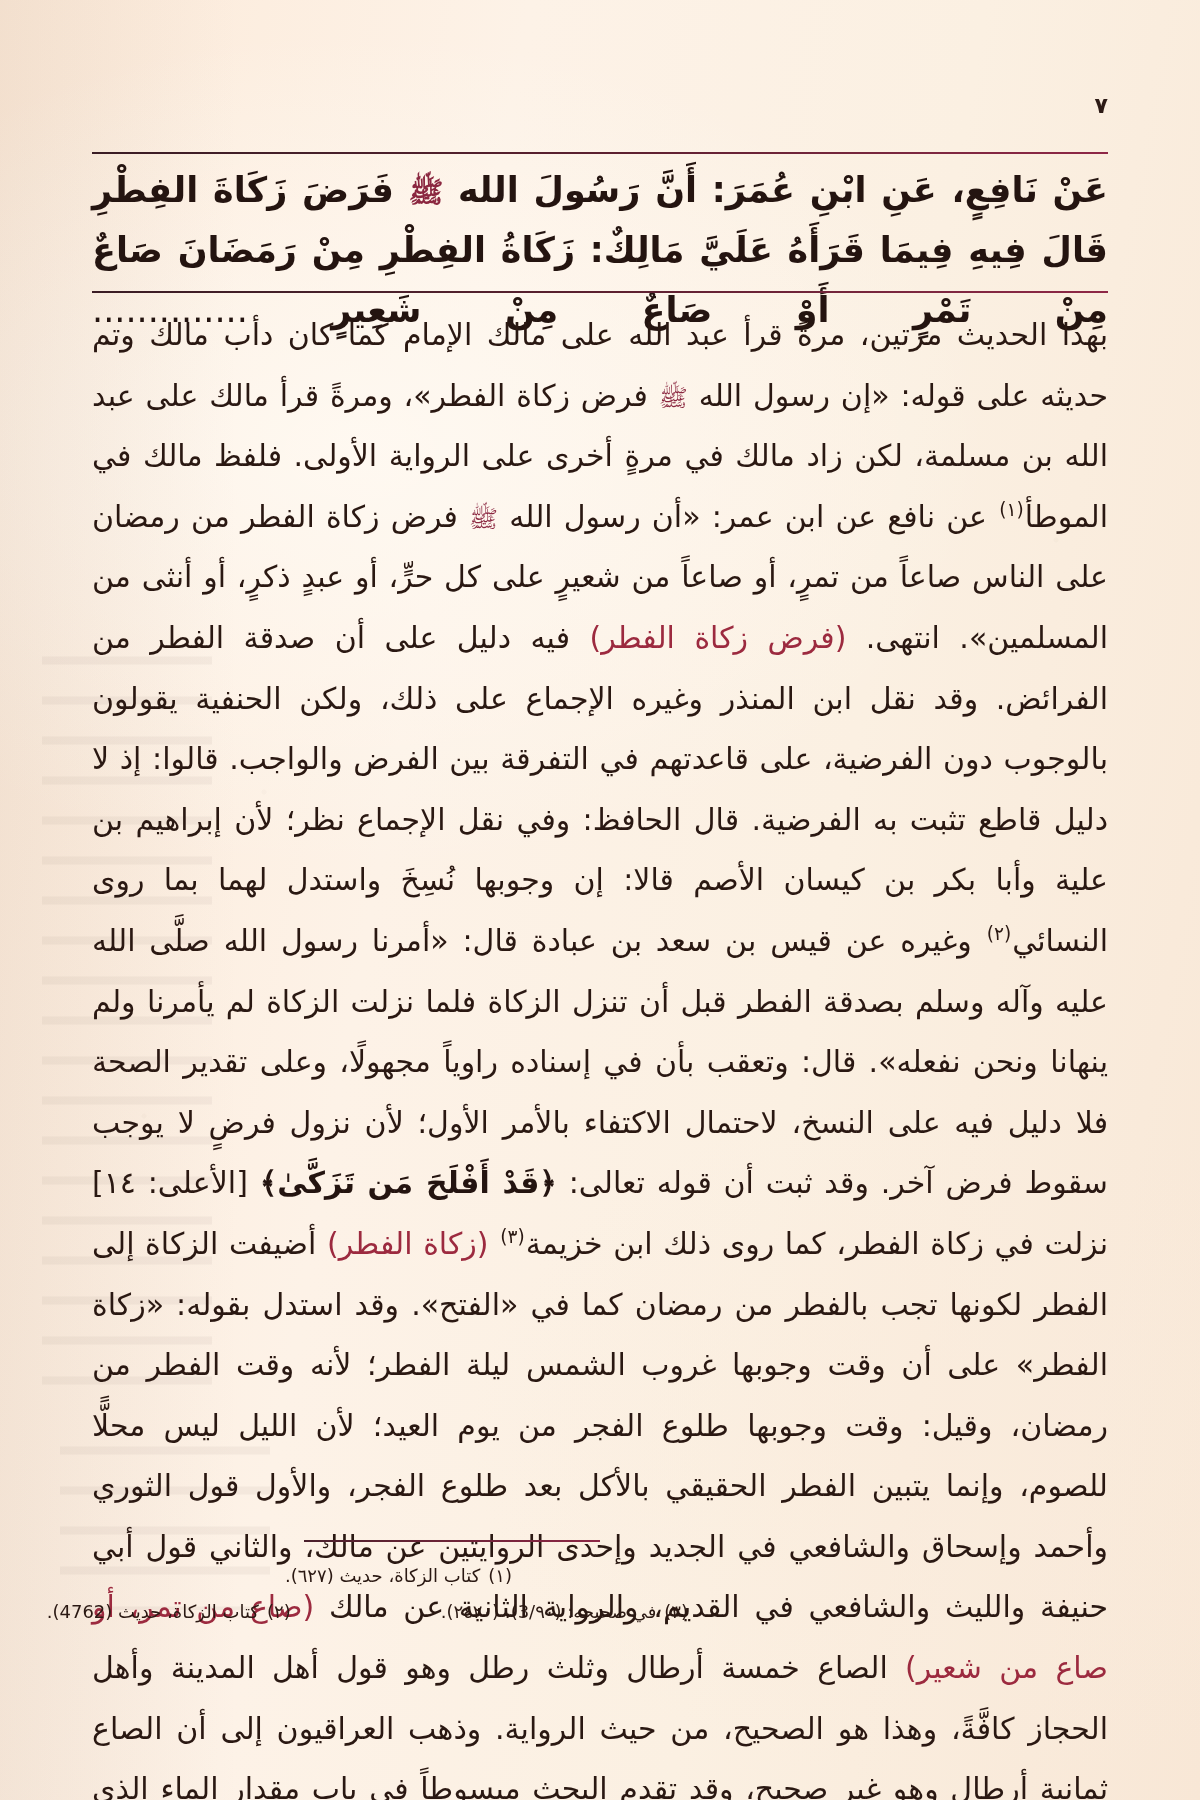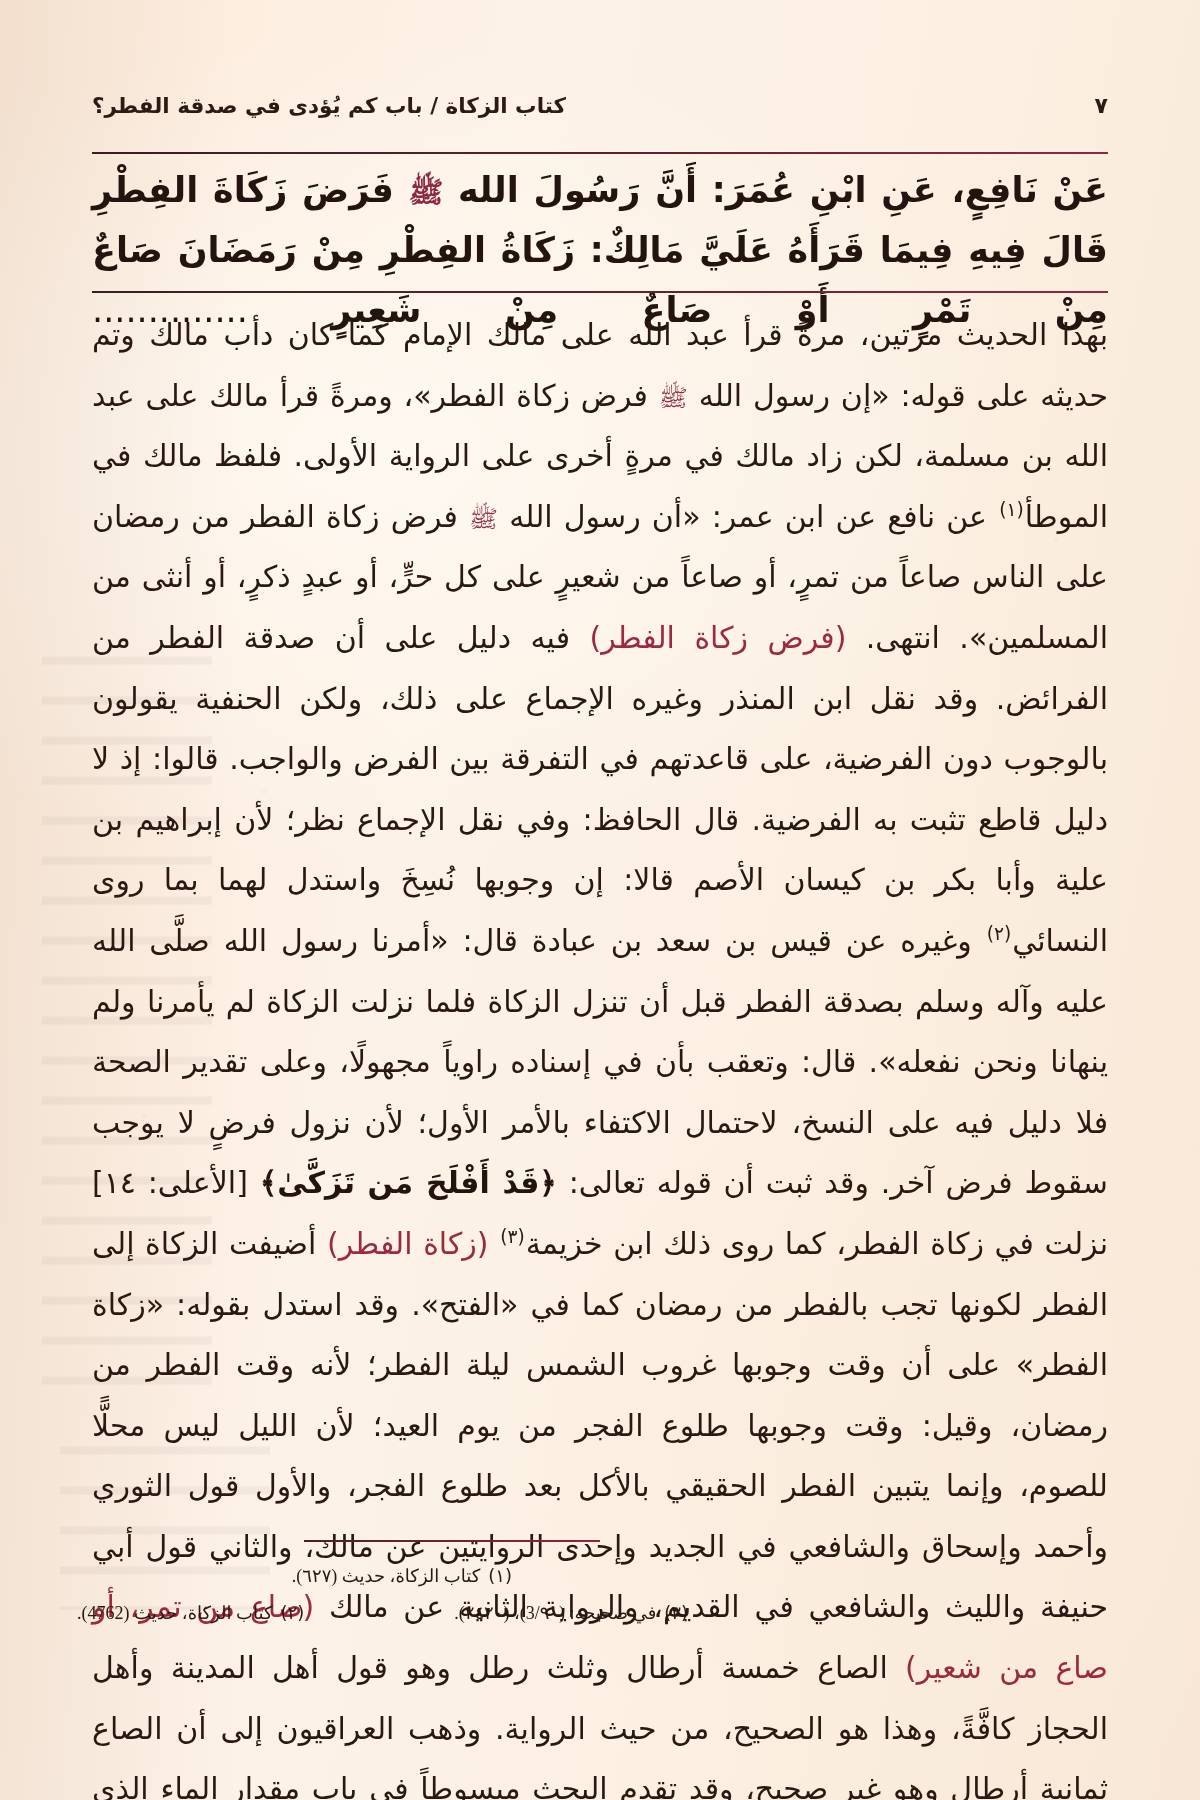--- a/index.html
+++ b/index.html
@@ -211,38 +211,37 @@
 
   .fn-item {
     display: inline-flex;
     flex-direction: row;
     align-items: baseline;
     gap: 8px;
     direction: rtl;
   }
 
   .fn-item .fn-num { color: #2a1812; }
-  .fn-item .fn-txt { color: #2a1812; font-family: Liberation Serif, serif; }
+  .fn-item .fn-txt { color: #2a1812; }
 
   .fn-row.r1 { padding-right: 596px; }
   .fn-row.r2 { padding-right: 420px; gap: 150px; }
 </style>
 </head>
 <body>
 
 <div class="page">
 
   <div class="paper-noise"></div>
   <div class="bleed-through"></div>
   <div class="bleed-through two"></div>
   <div class="edge-shade"></div>
 
   <div class="runhead">
     <div class="runhead-folio">٧</div>
-    <div class="runhead-title">كتاب الزكاة / باب كم يُؤدى في صدقة الفطر؟</div>
   </div>
 
   <div class="rule rule-top"></div>
 
   <div class="matn">
     <span id="matn-text">عَنْ نَافِعٍ، عَنِ ابْنِ عُمَرَ: أَنَّ رَسُولَ الله <span class="sal">ﷺ</span> فَرَضَ زَكَاةَ الفِطْرِ قَالَ فِيهِ فِيمَا قَرَأَهُ عَلَيَّ مَالِكٌ: زَكَاةُ الفِطْرِ مِنْ رَمَضَانَ صَاعٌ مِنْ تَمْرٍ أَوْ صَاعٌ مِنْ شَعِيرٍ <span class="dots">..............</span></span>
   </div>
 
   <div class="rule rule-middle"></div>
 

